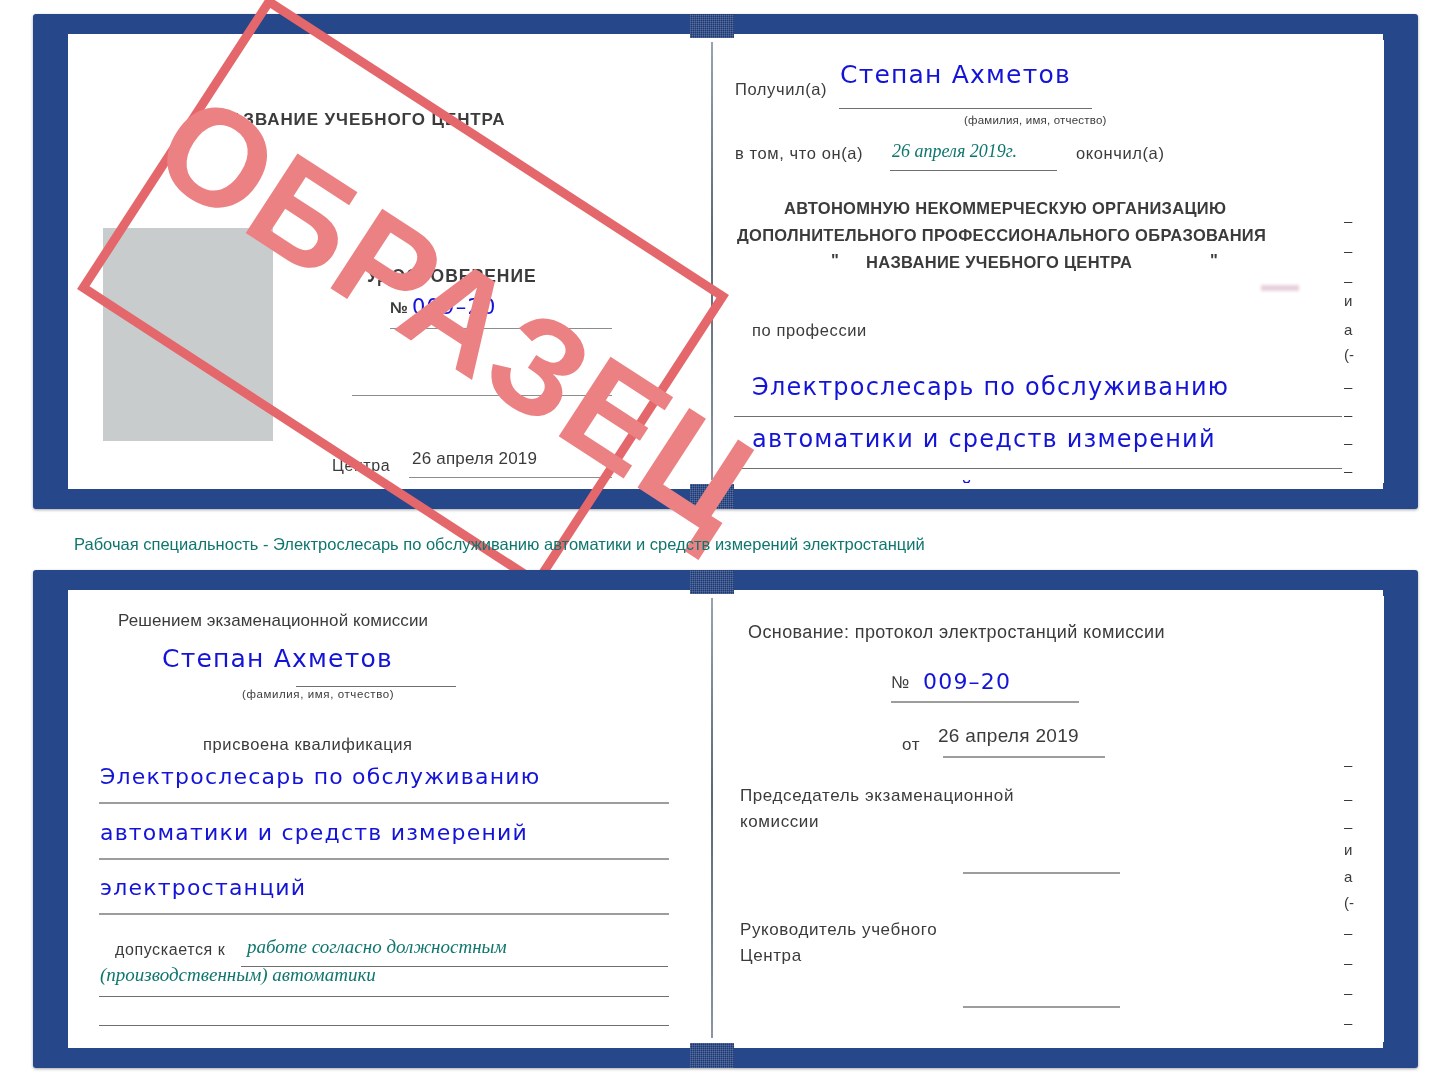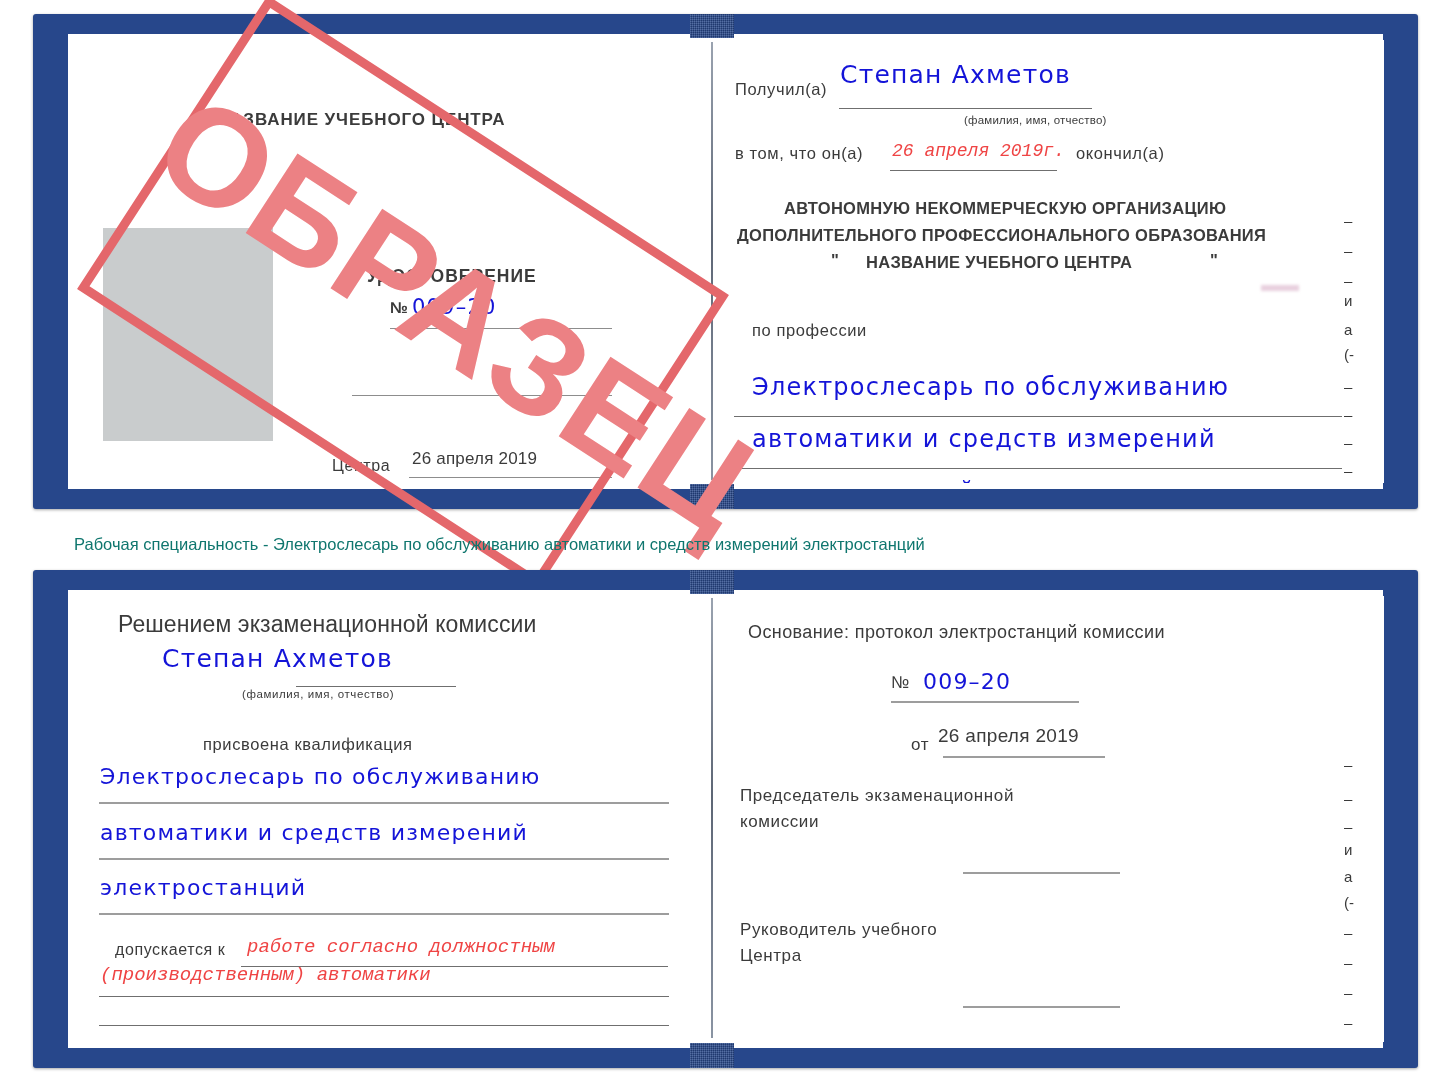--- a/index.html
+++ b/index.html
@@ -55,23 +55,23 @@
   }
   .t-bold{font-weight:bold;}
   .t-hand{
     font-family:"DejaVu Sans", sans-serif;
     color:#1414d8;
     font-style:normal;
     letter-spacing:1.2px;
     white-space:nowrap;
   }
   .t-ital{
-    font-family:Liberation Mono, monospace;
+    font-family:Liberation Serif, serif;
     font-style:italic;
-    color:#ef4444;
+    color:#0f766e;
     white-space:nowrap;
   }
   .rule{
     position:absolute;
     height:1px;
     background:#8d8d8d;
   }
   .rule.dark{background:#6f6f6f;}
 
   .photo-box{
@@ -202,21 +202,21 @@
     <div class="wm-text" style="left:128px;top:208px;width:550px;text-align:center;font-size:138px;line-height:140px;transform:rotate(33deg);transform-origin:50% 50%;">ОБРАЗЕЦ</div>
   </div>
 
   <div class="caption" style="left:74px;top:532px;">Рабочая специальность - Электрослесарь по обслуживанию автоматики и средств измерений электростанций</div>
 
   <div class="book" style="left:33px;top:570px;width:1385px;height:498px;border-radius:3px;"></div>
   <div class="book-inner" style="left:68px;top:590px;width:1315px;height:458px;background:#ffffff;"></div>
 
   <div class="page" style="left:72px;top:596px;width:600px;height:446px;">
 
-    <div class="pr t-cap" style="left:46px;top:15px;font-size:23px;letter-spacing:.1px;">Решением экзаменационной комиссии</div>
+    <div class="pr t-cap" style="left:46px;top:15px;font-size:17px;letter-spacing:.1px;">Решением экзаменационной комиссии</div>
 
     <div class="pr t-hand" style="left:90px;top:48px;font-size:25px;">Степан Ахметов</div>
     <div class="rule dark" style="left:224px;top:90px;width:160px;"></div>
     <div class="pr t-cap" style="left:170px;top:92px;font-size:11.5px;">(фамилия, имя, отчество)</div>
 
     <div class="pr t-cap" style="left:131px;top:139px;font-size:16.5px;">присвоена квалификация</div>
 
     <div class="pr t-hand" style="left:28px;top:168px;font-size:22px;">Электрослесарь по обслуживанию</div>
     <div class="rule" style="left:27px;top:206px;width:570px;height:2px;background:#9d9d9d;"></div>
 
@@ -240,21 +240,21 @@
   <div class="spine-tab" style="left:690px;top:1043px;width:44px;height:25px;"></div>
 
   <div class="page" style="left:716px;top:596px;width:668px;height:446px;">
 
     <div class="pr t-cap" style="left:32px;top:26px;font-size:18px;letter-spacing:.4px;">Основание: протокол электростанций комиссии</div>
 
     <div class="pr t-cap" style="left:175px;top:77px;font-size:17px;">№</div>
     <div class="pr t-hand" style="left:207px;top:73px;font-size:22px;">009–20</div>
     <div class="rule" style="left:175px;top:105px;width:188px;height:2px;background:#9d9d9d;"></div>
 
-    <div class="pr t-cap" style="left:195px;top:139px;font-size:17px;">от</div>
+    <div class="pr t-cap" style="left:186px;top:139px;font-size:17px;">от</div>
     <div class="pr t-cap" style="left:222px;top:129px;font-size:19px;letter-spacing:.3px;">26 апреля 2019</div>
     <div class="rule" style="left:227px;top:160px;width:162px;height:2px;background:#9d9d9d;"></div>
 
     <div class="pr t-cap" style="left:24px;top:190px;font-size:17px;">Председатель экзаменационной</div>
     <div class="pr t-cap" style="left:24px;top:216px;font-size:17px;">комиссии</div>
     <div class="rule" style="left:247px;top:276px;width:157px;height:2px;background:#9d9d9d;"></div>
 
     <div class="pr t-cap" style="left:24px;top:324px;font-size:17px;">Руководитель учебного</div>
     <div class="pr t-cap" style="left:24px;top:350px;font-size:17px;">Центра</div>
     <div class="rule" style="left:247px;top:410px;width:157px;height:2px;background:#9d9d9d;"></div>

